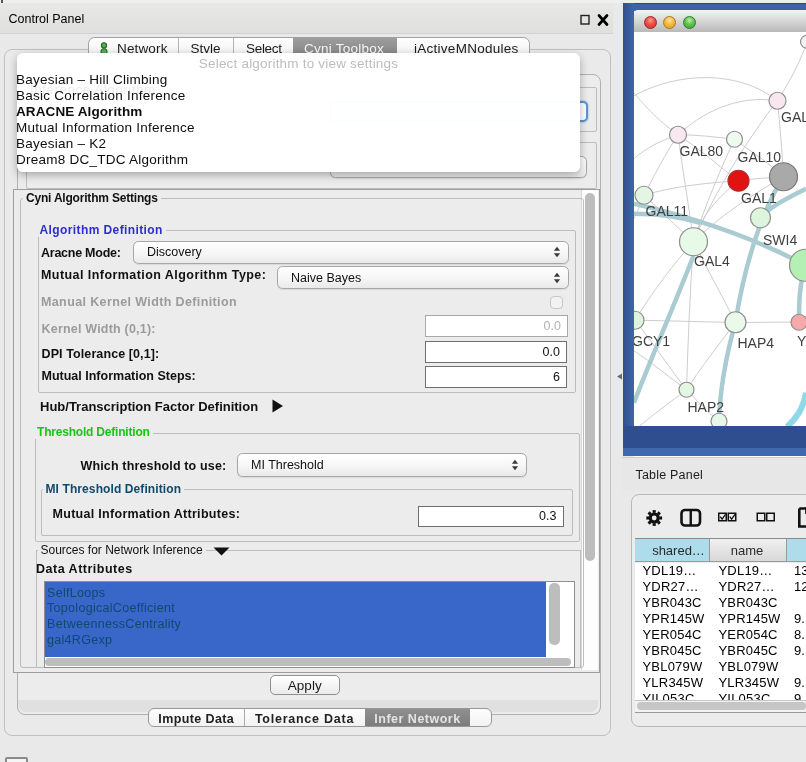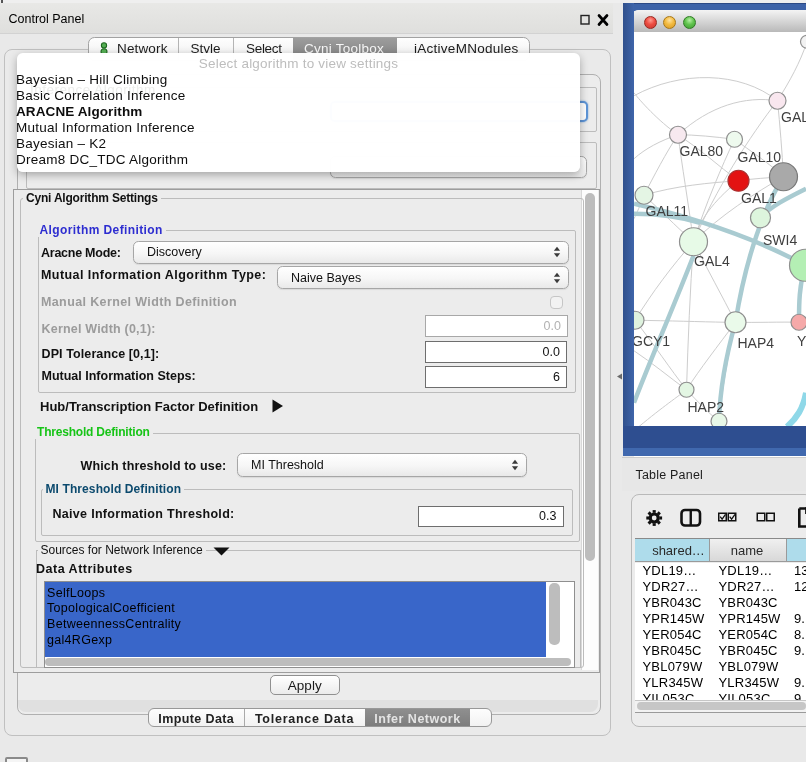--- a/index.html
+++ b/index.html
@@ -115,39 +115,39 @@
   <span class="ct">MI Threshold</span>
   <svg class="spin" viewBox="0 0 9 13">
       <path d="M4.5,0.5 L8,5 L1,5 Z" fill="#3a3a3a"></path>
       <path d="M4.5,12.5 L8,8 L1,8 Z" fill="#3a3a3a"></path>
     </svg>
 </div>
 
 <div class="group" style="left:41px;top:489px;width:529.5px;height:44.5px;"></div>
 <div class="gtitle bold" style="left:42.5px;top:483px;color:#0c4a6e;letter-spacing:0.1px;">MI Threshold Definition</div>
 
-<div class="abs lbl bold" style="left:52.5px;top:507px;letter-spacing:0.3px;">Naive Information Threshold:</div>
+<div class="abs lbl bold" style="left:52.5px;top:507px;letter-spacing:0.3px;">Mutual Information Attributes:</div>
 <div class="field" style="left:418px;top:506px;width:143.5px;height:18.5px;">
   <span class="ft">0.3</span>
   </div>
 
 <div class="abs" style="left:35.5px;top:550px;width:545px;height:1px;background:#bcbcbc;"></div>
 <div class="abs" style="left:35.5px;top:550px;width:1px;height:117px;background:#bcbcbc;"></div>
 <div class="abs" style="left:580px;top:550px;width:1px;height:117px;background:#bcbcbc;"></div>
 <div class="gtitle" style="left:37.5px;top:544px;color:#111;background:#ececec;">Sources for Network Inference</div>
 <svg class="abs" width="17" height="9" viewBox="0 0 17 9" style="left:213px;top:547px;">
   <path d="M0.5,0.5 L16.5,0.5 L8.5,8.5 Z" fill="#111"></path>
   </svg>
 
 <div class="abs lbl bold" style="left:36px;top:562px;letter-spacing:0.5px;">Data Attributes</div>
 
 <div class="abs" style="left:43.5px;top:581px;width:529px;height:85px;background:#ffffff;
      border:1px solid #8f8f8f;"></div>
 <div class="abs" style="left:44.5px;top:582px;width:501px;height:74.5px;background:#3966c9;"></div>
-<div class="abs" style="left:47px;top:585.5px;font-size:12.5px;color:#000000;line-height:15.7px;white-space:nowrap;letter-spacing:0.3px;">
+<div class="abs" style="left:47px;top:585.5px;font-size:12.5px;color:#0c4a6e;line-height:15.7px;white-space:nowrap;letter-spacing:0.3px;">
 SelfLoops<br>TopologicalCoefficient<br>BetweennessCentrality<br>gal4RGexp</div>
 <div class="abs" style="left:549px;top:583px;width:10.5px;height:61.5px;background:#bdbdbd;border-radius:5px;"></div>
 <div class="abs" style="left:45px;top:657.5px;width:526px;height:8px;background:#bdbdbd;border-radius:4px;"></div>
 
 <div class="abs" style="left:270px;top:675px;width:67.5px;height:17.5px;border:1px solid #909090;
      border-radius:5px;background:linear-gradient(#ffffff,#ebebeb);text-align:center;">
   <span style="font-size:13.5px;color:#1a1a1a;line-height:17px;">Apply</span></div>
 
 <div class="abs" style="left:148px;top:708px;width:321px;height:16.5px;border:1px solid #989898;
      border-radius:6px;background:linear-gradient(#fdfdfd,#f2f2f2);overflow:hidden;padding-left:21px;">

